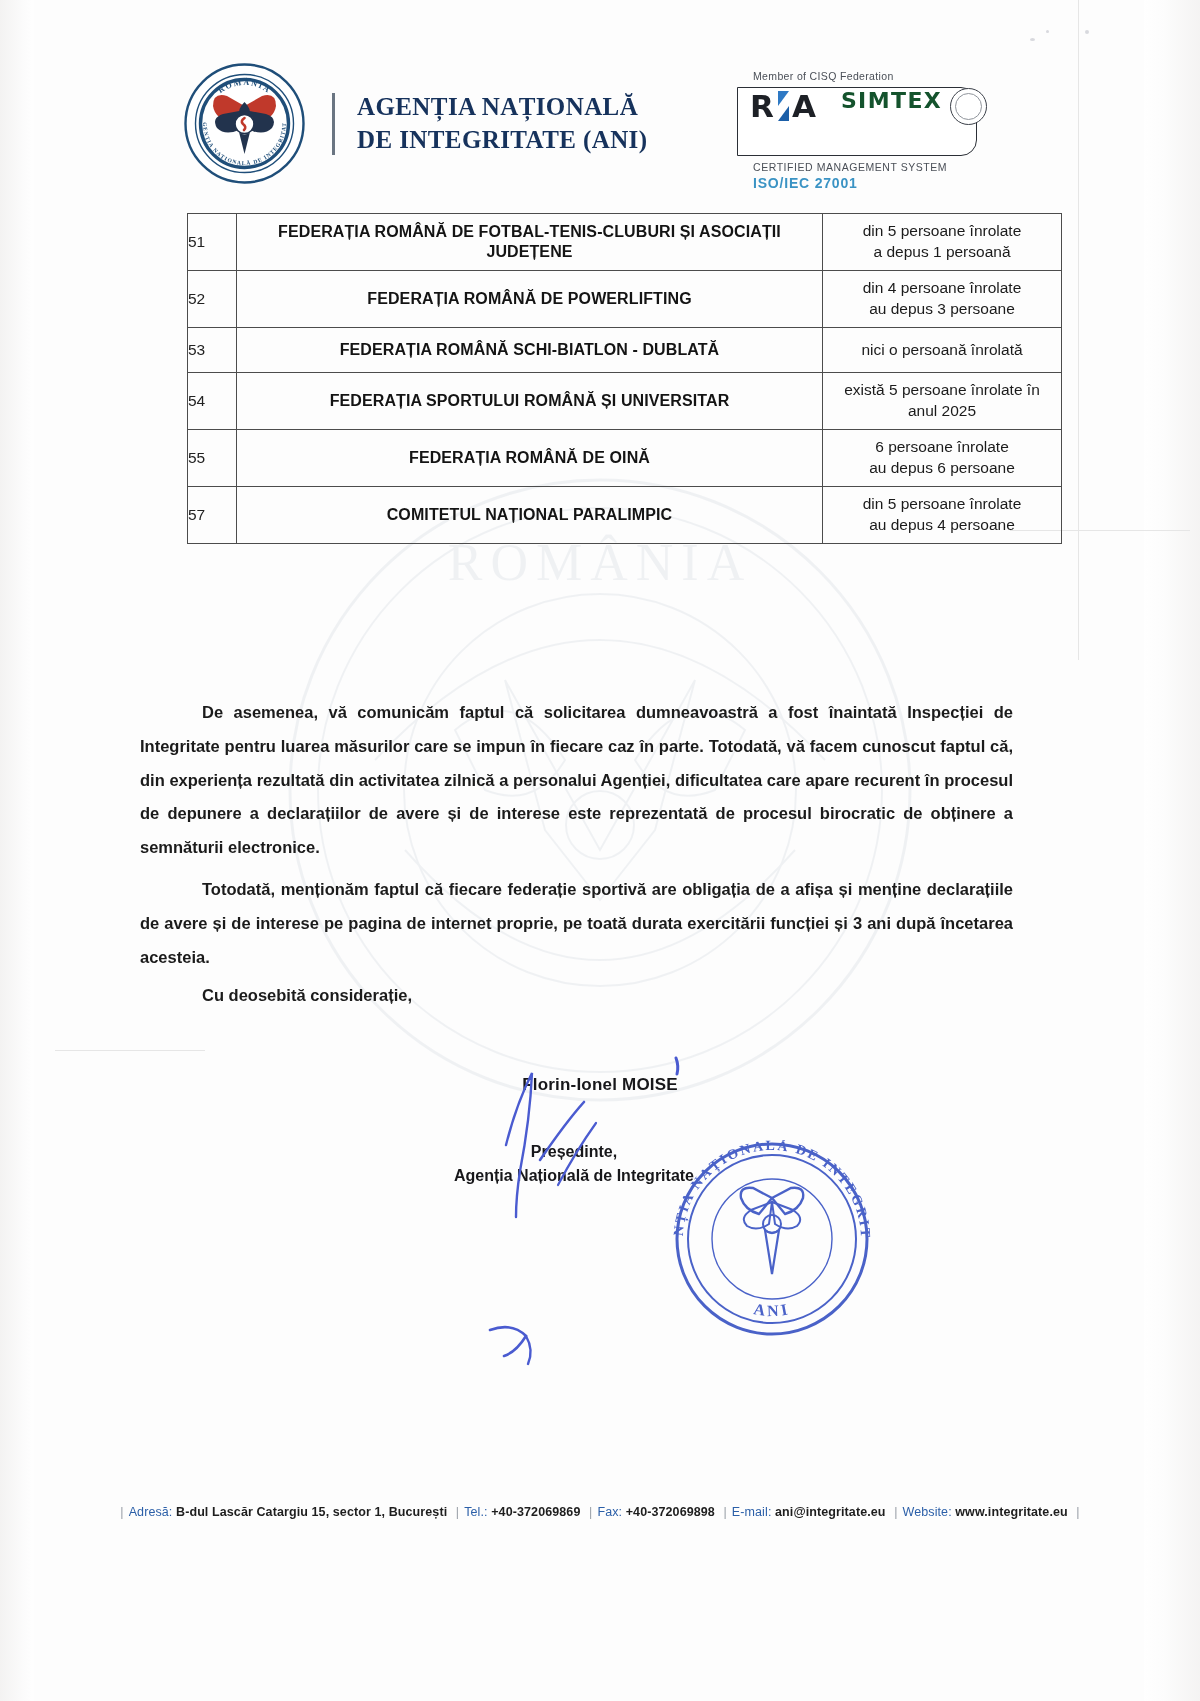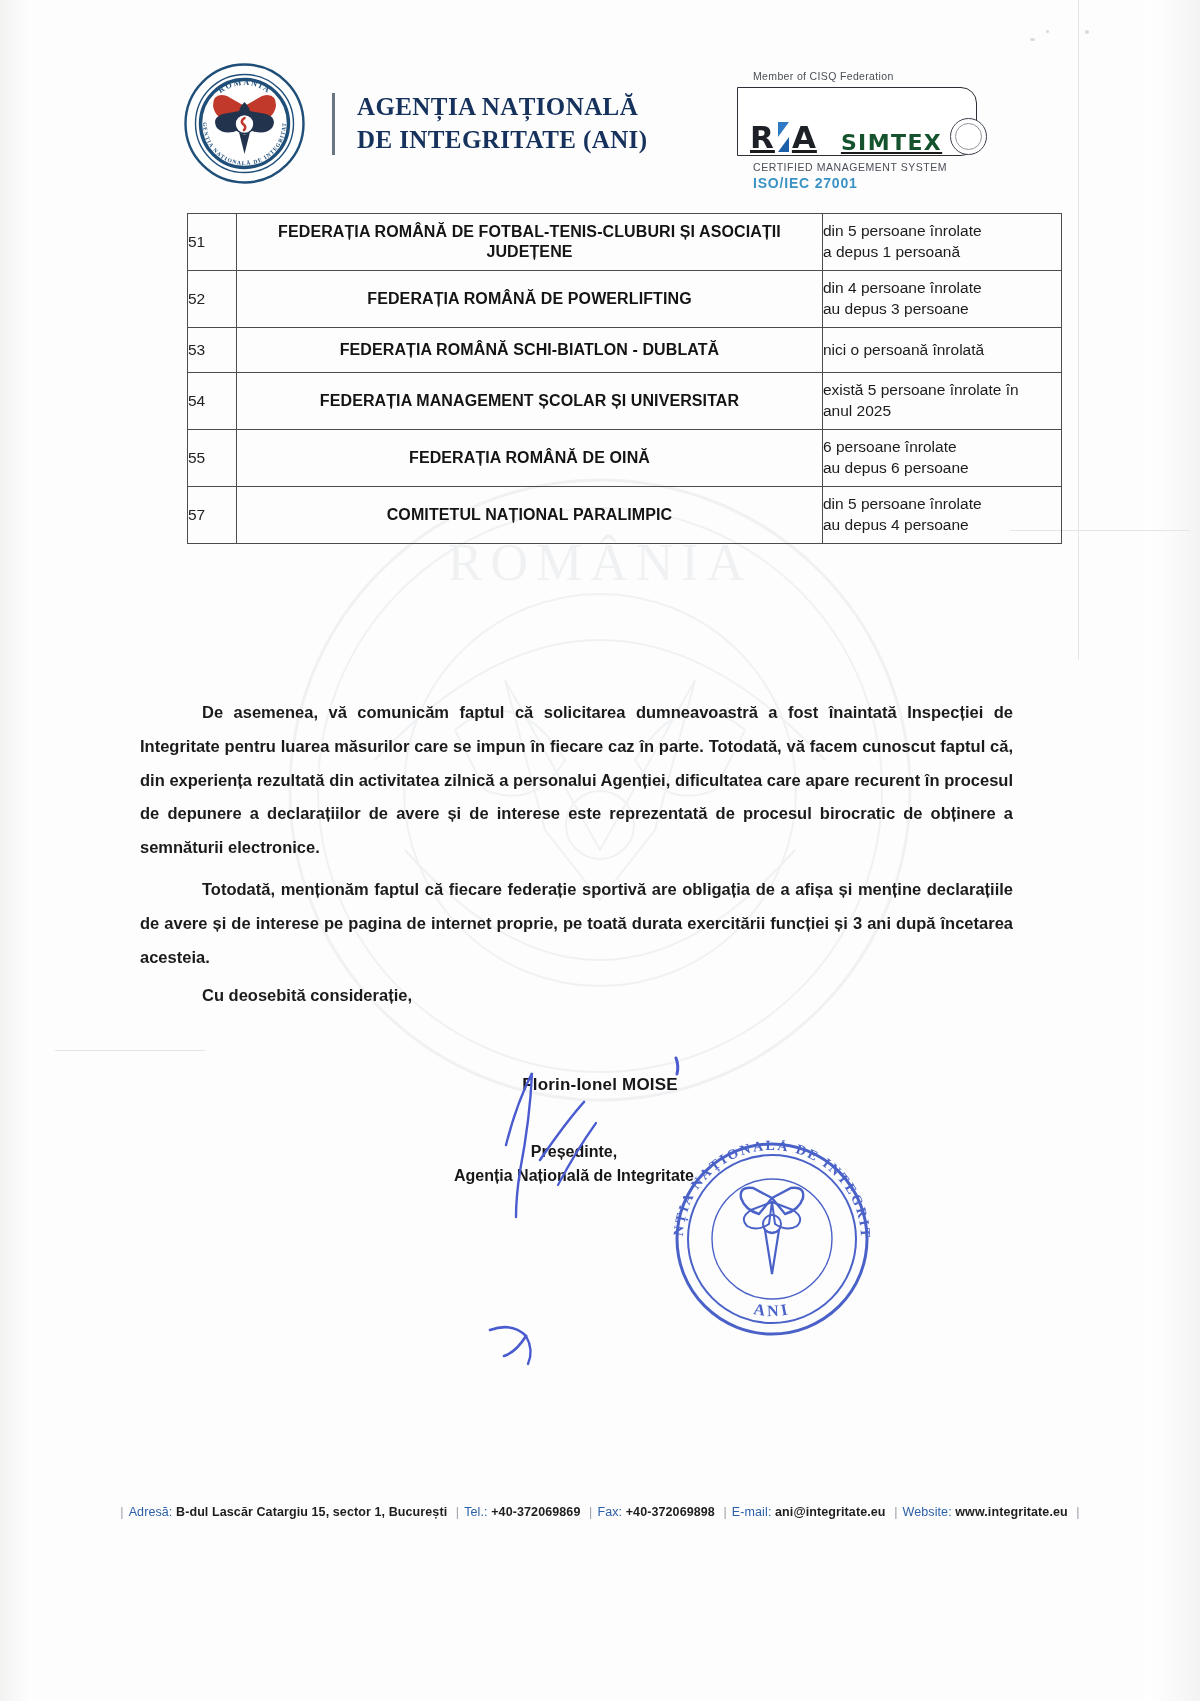--- a/index.html
+++ b/index.html
@@ -94,25 +94,24 @@
     letter-spacing: .35px;
     margin-bottom: 5px;
     padding-left: 16px;
     margin-top: 32px;
   }
   .cert-box {
     border: 1.6px solid #2b2f36;
     border-radius: 0 16px 16px 0;
     height: 67px;
     display: flex;
-    align-items: flex-end;
+    align-items: flex-start;
     padding: 0 6px 0 12px;
     position: relative;
     background: #fff;
-    text-decoration: underline;
   }
   .rina {
     font-size: 31px;
     font-weight: bold;
     color: #1d2026;
     letter-spacing: 1px;
     font-family: "DejaVu Sans", sans-serif;
     display: flex;
     align-items: center;
   }
@@ -210,21 +209,21 @@
     width: 585px;
     text-align: center;
     font-size: 16px;
     font-weight: bold;
     color: #141414;
     padding: 8px 14px;
     line-height: 1.28;
     letter-spacing: .1px;
   }
   td.c-stat {
-    text-align: left;
+    text-align: center;
     font-size: 15.5px;
     color: #1b1b1b;
     padding: 7px 8px 7px 12px;
     line-height: 1.34;
   }
   td.c-stat .l {
     display: block;
     white-space: nowrap;
   }
   .r-tall td { height: 56px; }
@@ -415,21 +414,21 @@
         </tr>
         <tr class="r-short">
           <td class="c-idx">53</td>
           <td class="c-name">FEDERAȚIA ROMÂNĂ SCHI-BIATLON - DUBLATĂ</td>
           <td class="c-stat">
             <span class="l">nici o persoană înrolată</span>
           </td>
         </tr>
         <tr class="r-tall">
           <td class="c-idx">54</td>
-          <td class="c-name">FEDERAȚIA MANAGEMENT ȘCOLAR ȘI UNIVERSITAR</td>
+          <td class="c-name">FEDERAȚIA SPORTULUI ROMÂNĂ ȘI UNIVERSITAR</td>
           <td class="c-stat">
             <span class="l">există 5 persoane înrolate în</span>
             <span class="l">anul 2025</span>
           </td>
         </tr>
         <tr class="r-tall">
           <td class="c-idx">55</td>
           <td class="c-name">FEDERAȚIA ROMÂNĂ DE OINĂ</td>
           <td class="c-stat">
             <span class="l">6 persoane înrolate</span>

